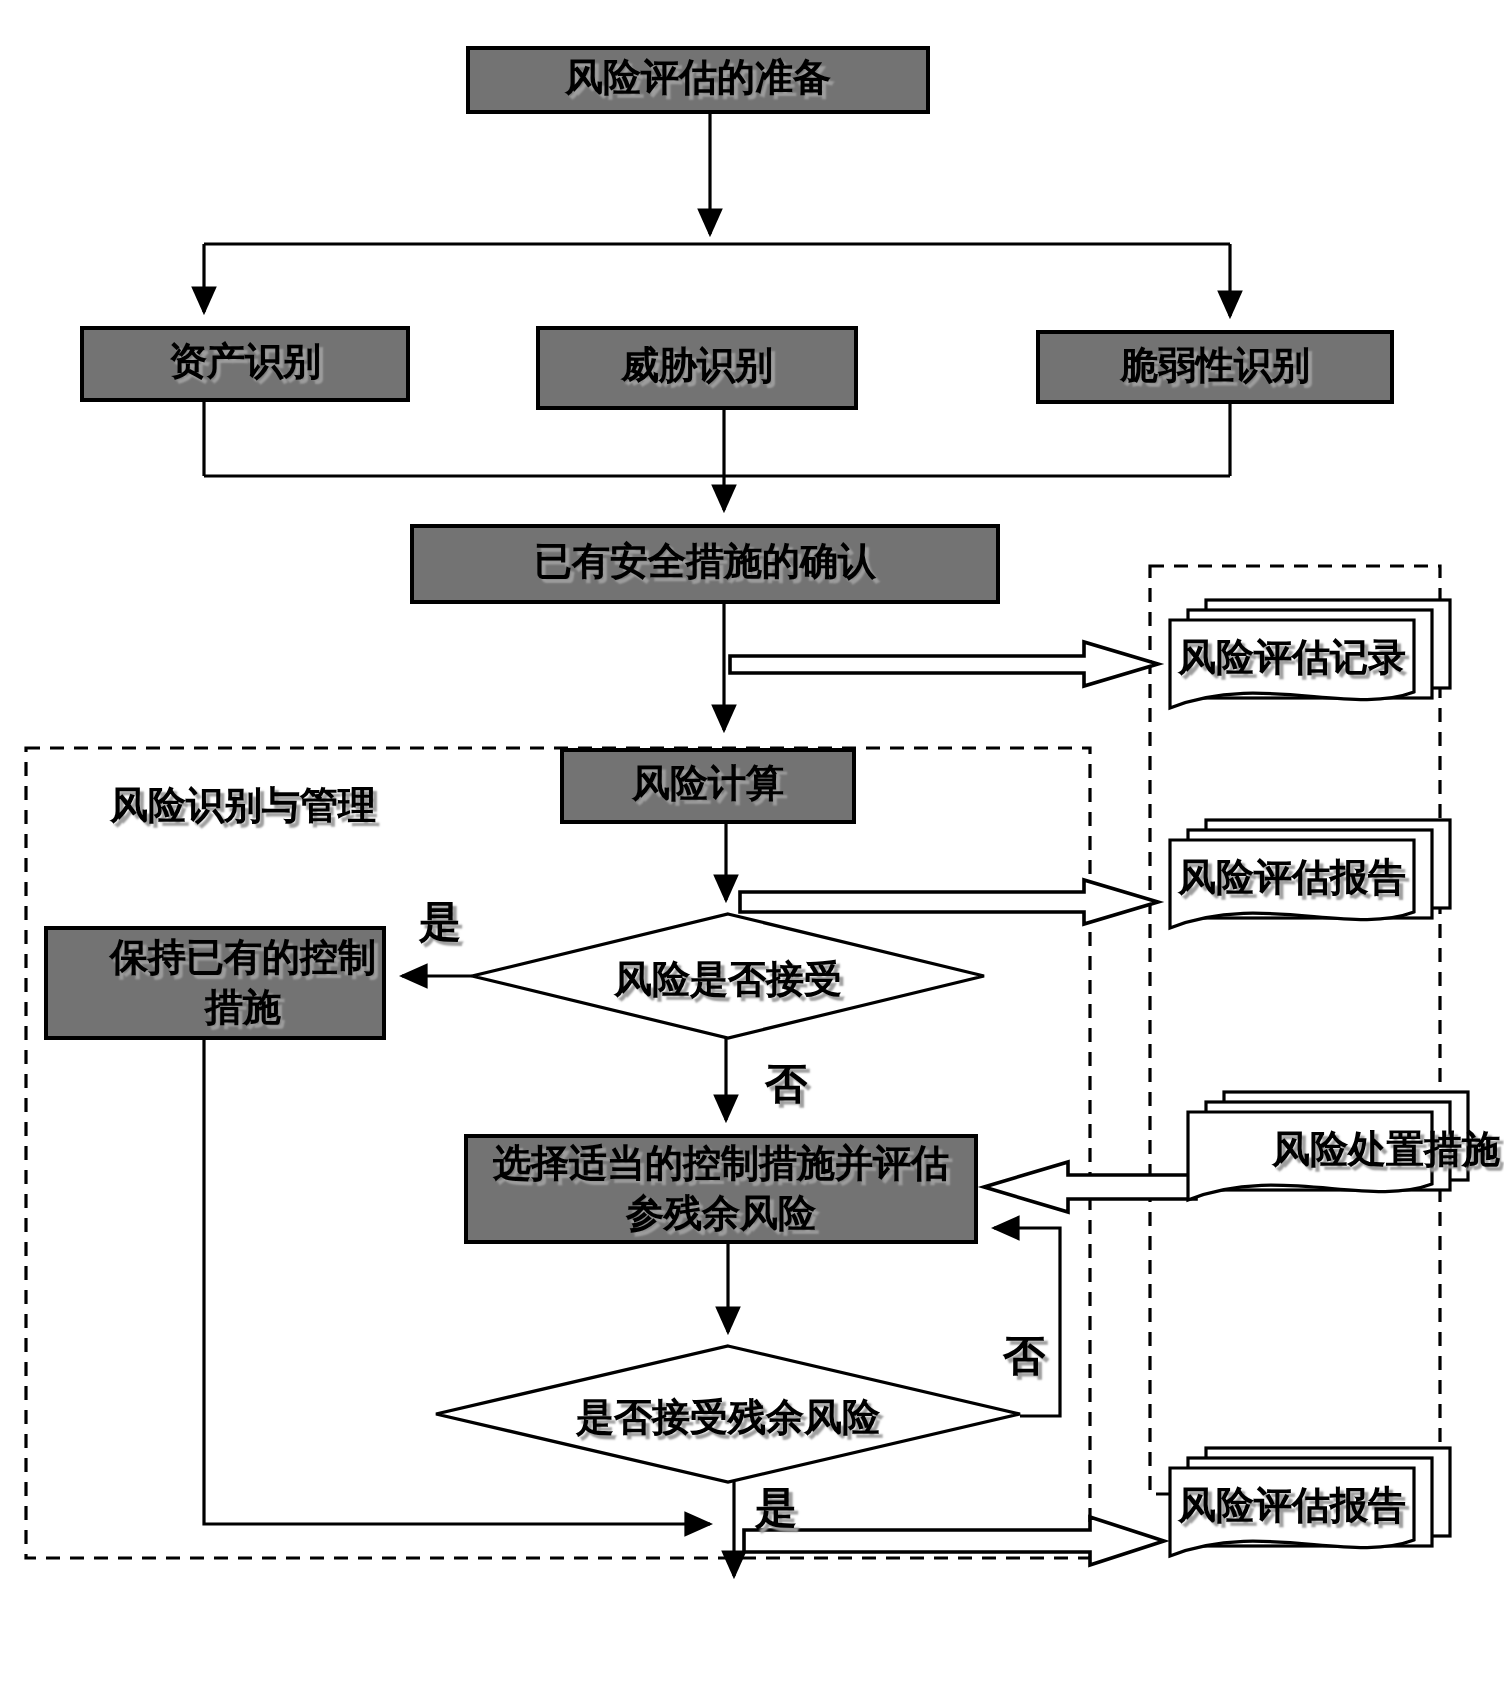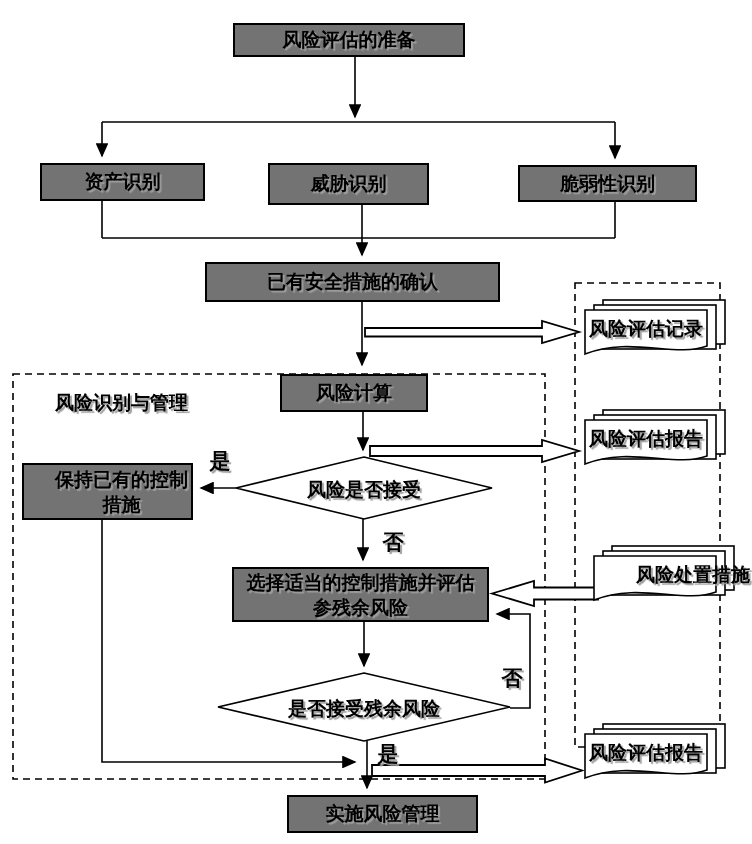--- a/index.html
+++ b/index.html
@@ -119,23 +119,20 @@
   <div class="node" style="left:22px;top:463px;width:171px;height:57px;line-height:25px;padding-left:28px;">
     <span>保持已有的控制</span>
     <span>措施</span>
   </div>
 
   <div class="node" style="left:232px;top:567px;width:257px;height:55px;line-height:25px;">
     <span>选择适当的控制措施并评估</span>
     <span>参残余风险</span>
   </div>
 
-  <div class="node" style="left:287px;top:795px;width:191px;height:38px;">
-    <span>实施风险管理</span>
-  </div>
 
   <div class="free-label diamond-label" style="left:244px;top:696px;width:240px;">是否接受残余风险</div>
   <div class="free-label diamond-label" style="left:264px;top:477px;width:200px;">风险是否接受</div>
 
   <div class="free-label group-title" style="left:28px;top:390px;width:160px;">风险识别与管理</div>
 
   <div class="free-label edge-label" style="left:200px;top:447px;width:40px;">是</div>
   <div class="free-label edge-label" style="left:373px;top:528px;width:40px;">否</div>
   <div class="free-label edge-label" style="left:492px;top:664px;width:40px;">否</div>
   <div class="free-label edge-label" style="left:368px;top:740px;width:40px;">是</div>

